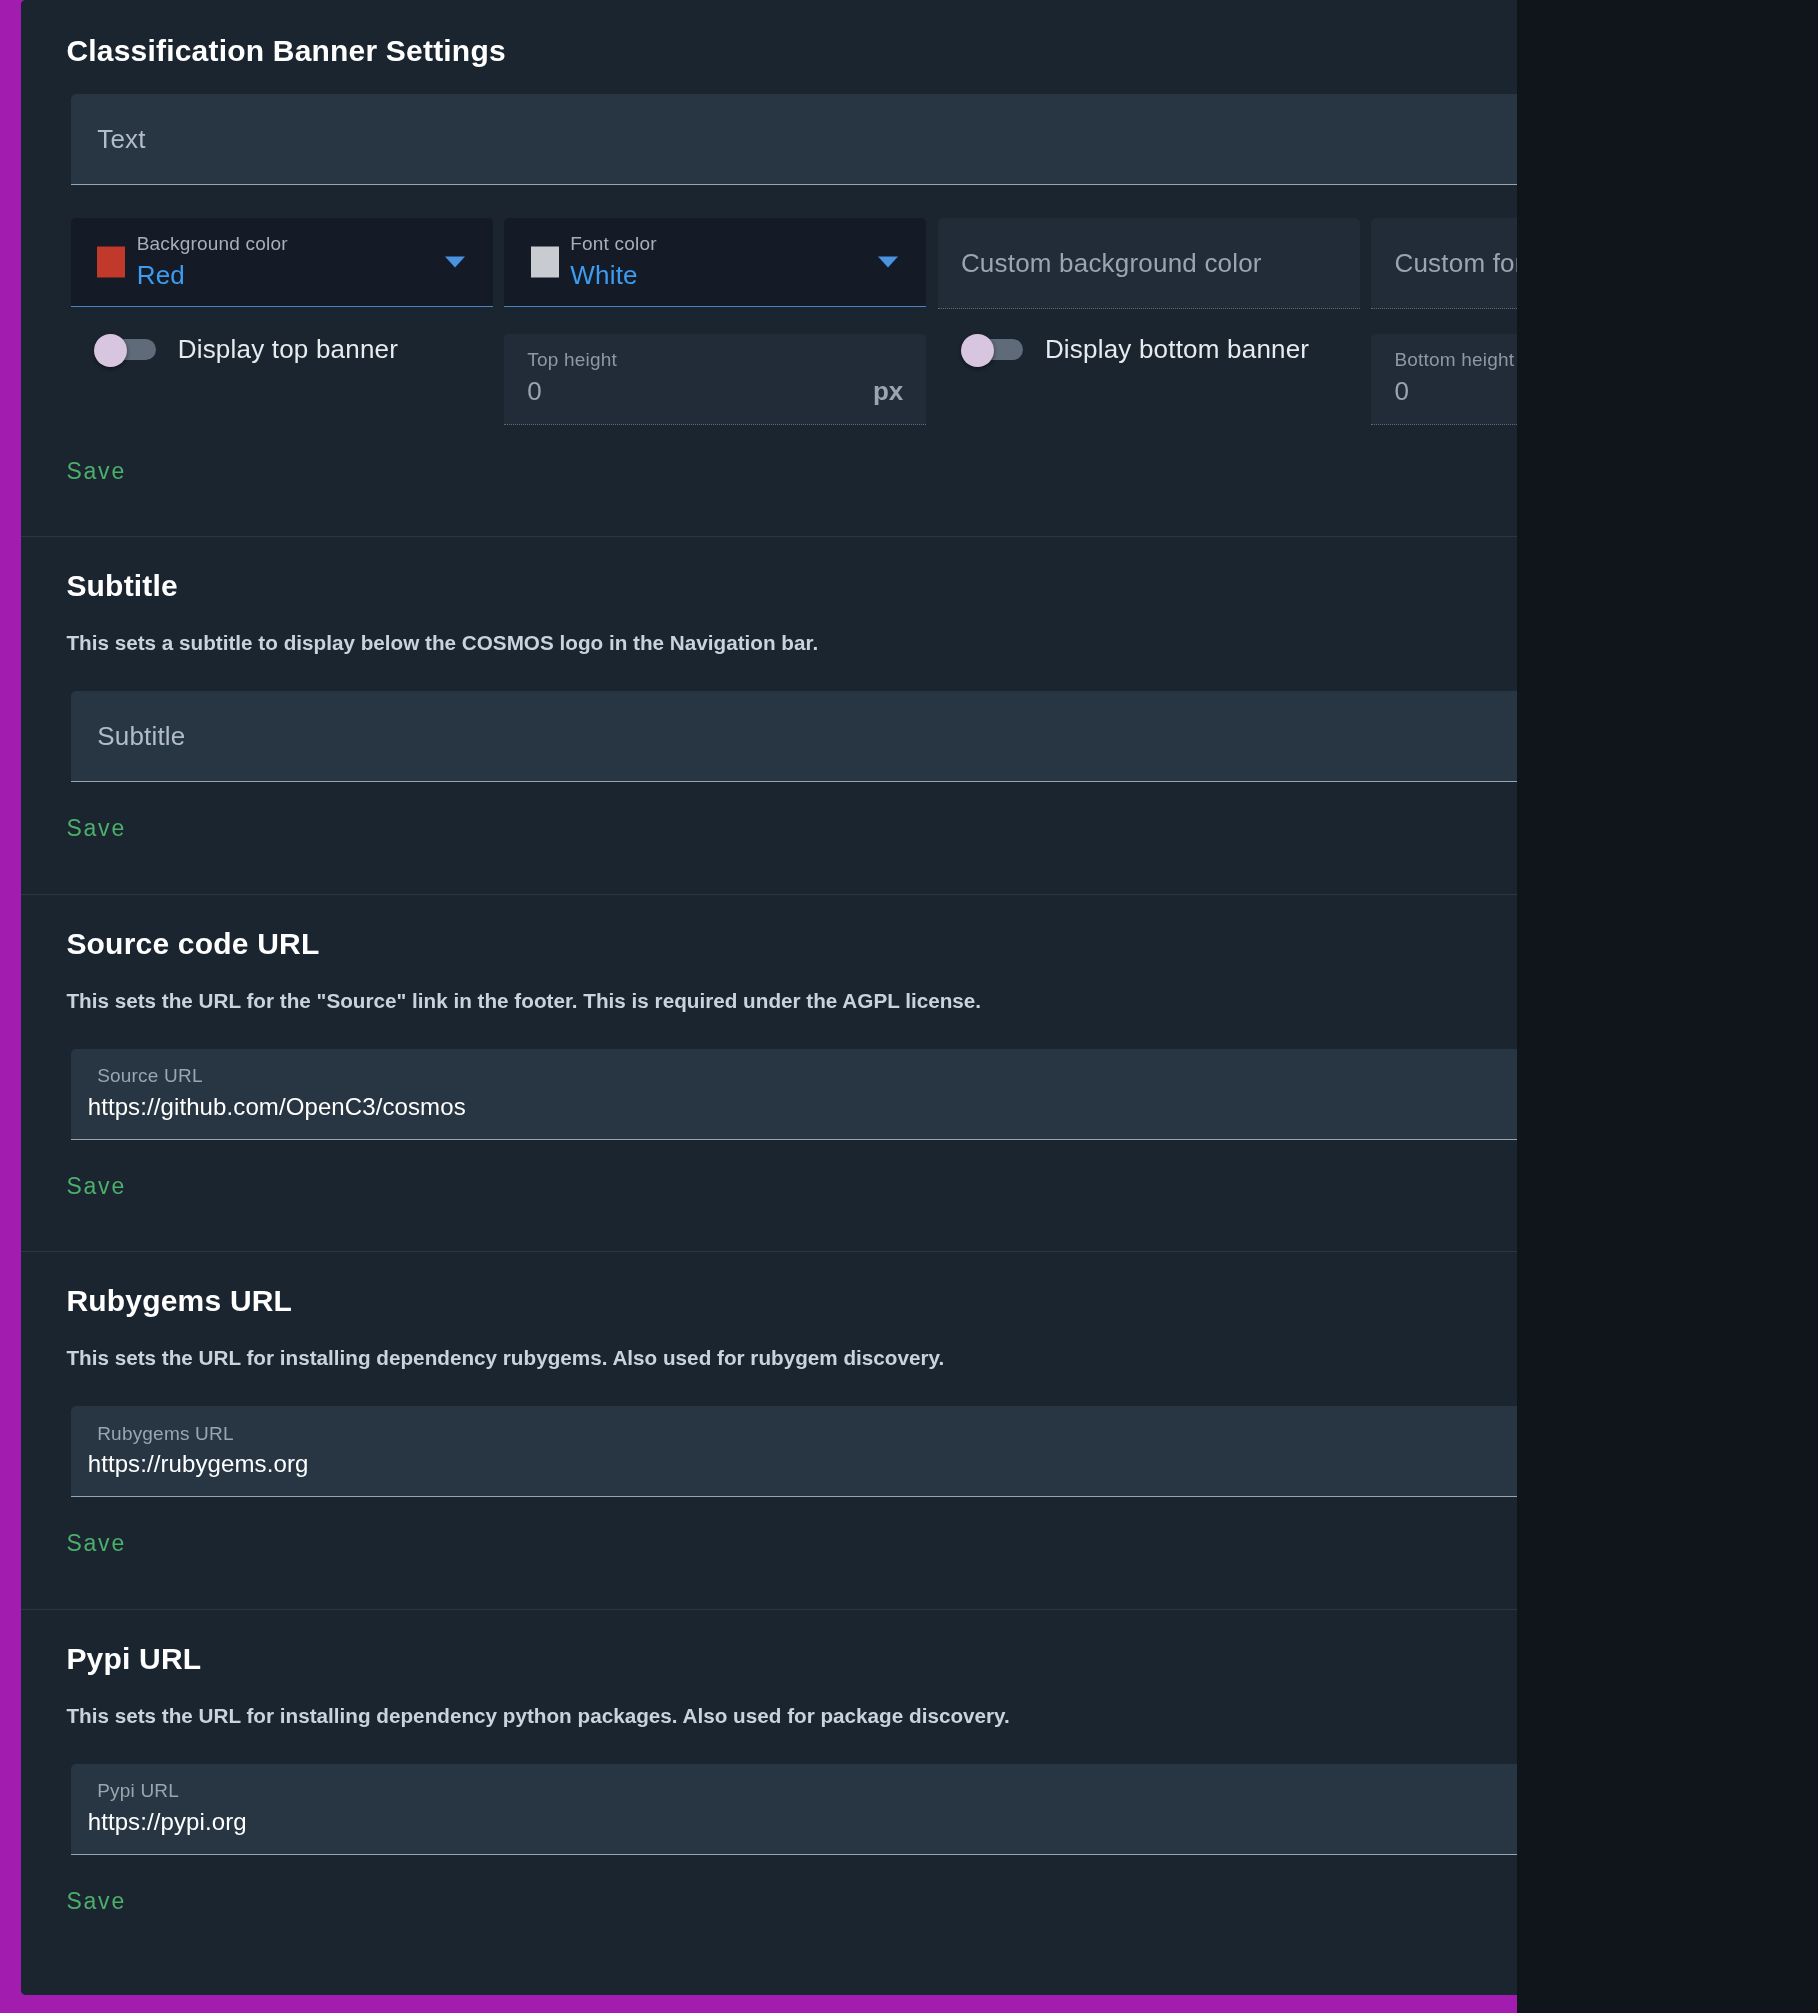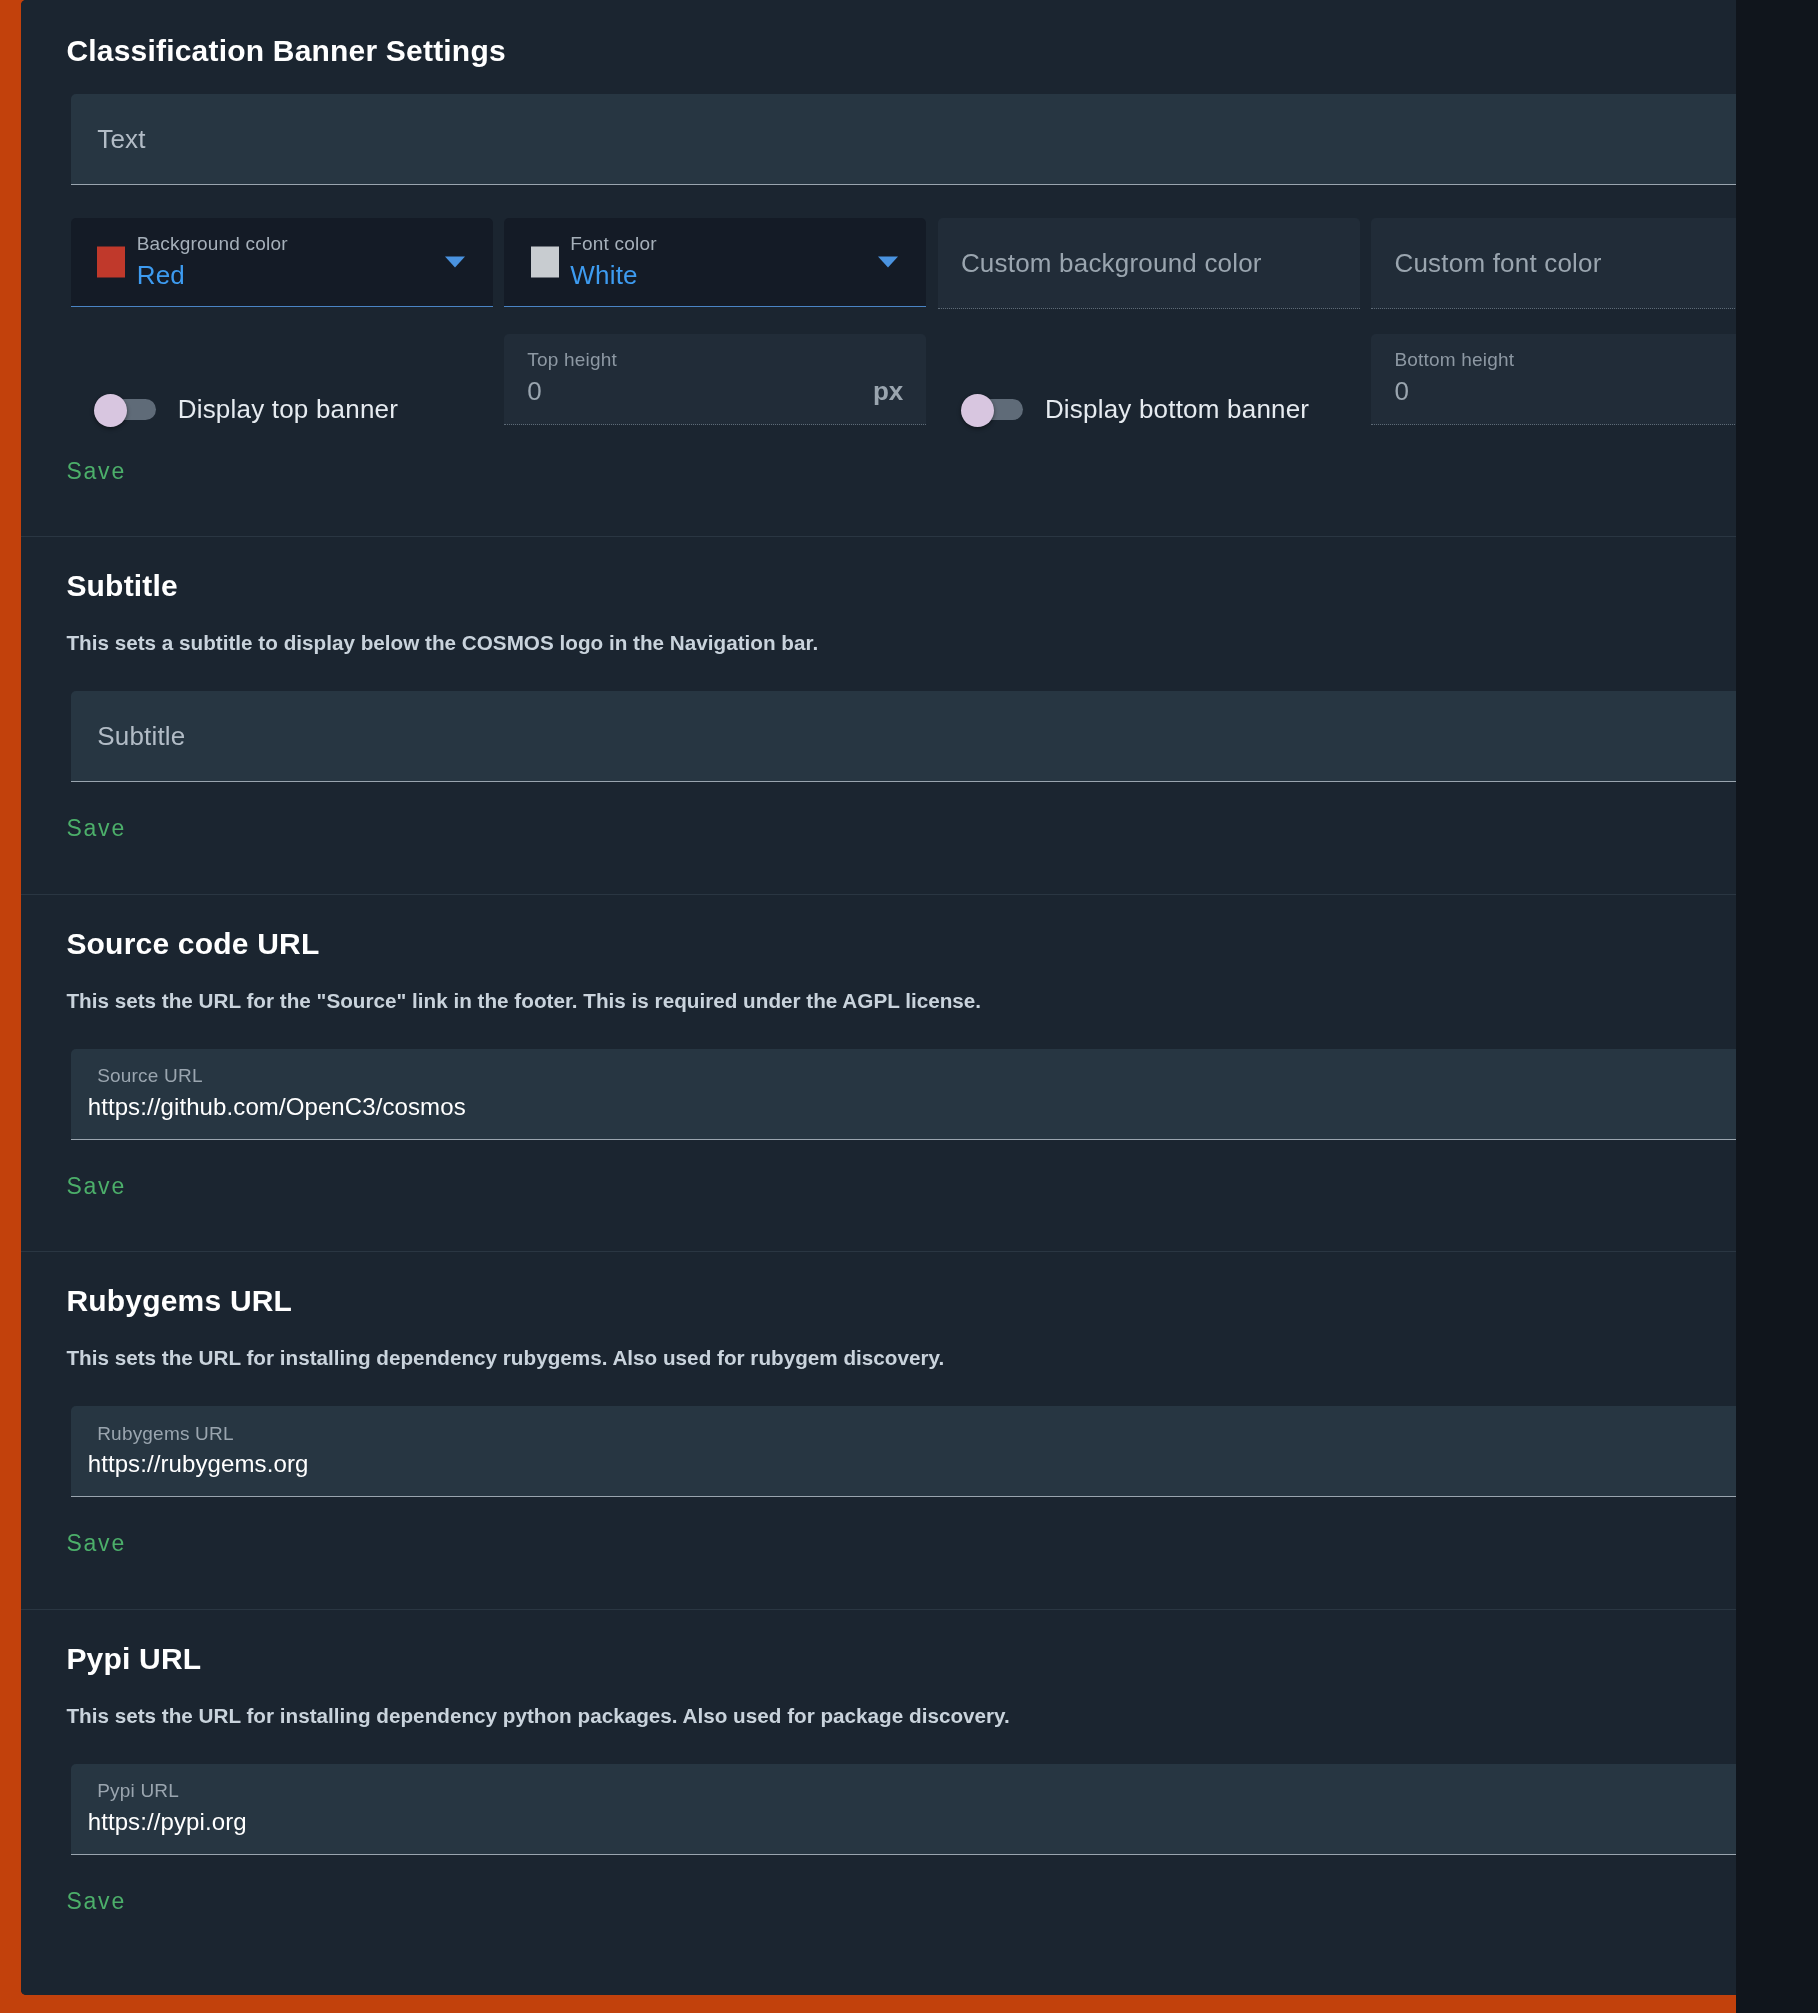--- a/index.html
+++ b/index.html
@@ -7,23 +7,23 @@
   html, body {
     width: 1818px;
     height: 2014px;
     background: #10151c;
     font-family: "Liberation Sans", sans-serif;
     -webkit-font-smoothing: antialiased;
   }
 
   #app {
     position: relative;
-    width: 1736px;
+    width: 1517px;
     height: 2014px;
-    background: #c2410c;
+    background: #a21caf;
     overflow: hidden;
   }
 
   .card {
     position: absolute;
     left: 20.7px;
     top: 0px;
     width: 1771px;
     background: #1b2530;
     border-radius: 5px;
@@ -180,21 +180,21 @@
     right: 23px;
     bottom: 16.5px;
     font-size: 26px;
     color: #9aa5af;
     font-weight: bold;
   }
 
   
   .toggle-row {
     display: flex;
-    align-items: flex-end;
+    align-items: flex-start;
     height: 91px;
     padding-left: 23px;
   }
   .toggle {
     position: relative;
     width: 64px;
     height: 31px;
     flex: 0 0 64px;
   }
   .toggle .track {

